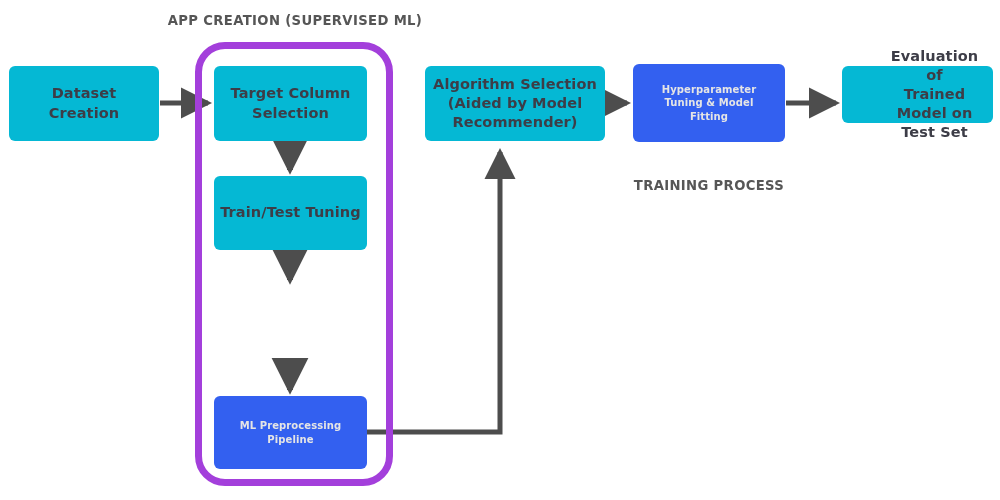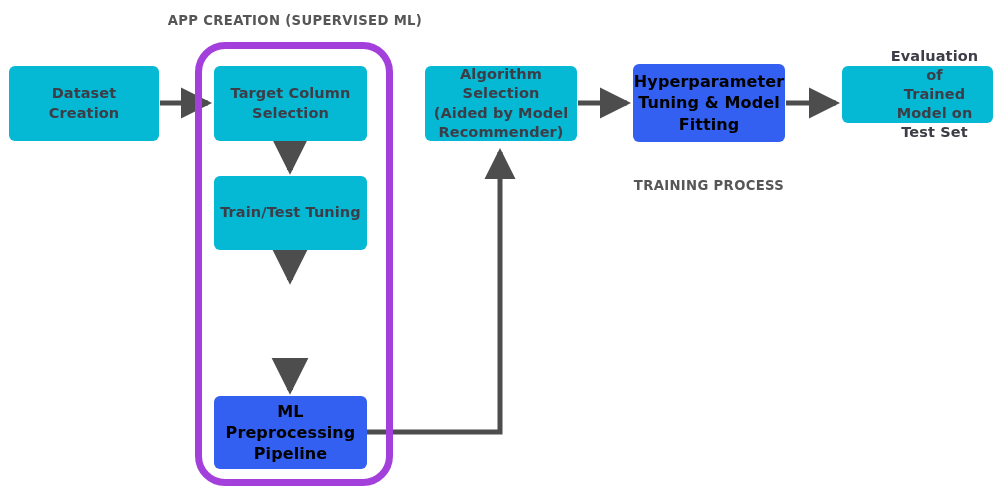--- a/index.html
+++ b/index.html
@@ -40,22 +40,22 @@
     letter-spacing: 0.1px;
   }
   .node.cyan {
     background: #05b8d4;
     color: #3d3d47;
     font-size: 14.5px;
     font-weight: 600;
   }
   .node.blue {
     background: #3360f0;
-    color: #000000;
-    font-size: 16px;
+    color: #e5e5e5;
+    font-size: 10px;
     font-weight: 600;
   }
   .group-label {
     position: absolute;
     color: #565656;
     font-size: 13.2px;
     font-weight: 600;
     letter-spacing: 0.35px;
     text-align: center;
     white-space: nowrap;
@@ -119,21 +119,21 @@
 
   <div class="node cyan" style="left:214px; top:66px; width:153px; height:75px;text-align:center;">Target Column
 Selection</div>
 
   <div class="node cyan" style="left:214px; top:176px; width:153px; height:74px;">Train/Test Tuning</div>
 
 
   <div class="node blue" style="left:214px; top:396px; width:153px; height:73px;">ML Preprocessing
 Pipeline</div>
 
-  <div class="node cyan" style="left:425px; top:66px; width:152px; height:75px;">Algorithm Selection
+  <div class="node cyan" style="left:425px; top:66px; width:180px; height:75px;">Algorithm Selection
 (Aided by Model
 Recommender)</div>
 
   <div class="node blue" style="left:633px; top:64px; width:152px; height:78px;">Hyperparameter
 Tuning &amp; Model
 Fitting</div>
 
   <div class="node cyan" style="left:842px; top:66px; width:151px; height:57px;padding-left:40px;">Evaluation of
 Trained Model on
 Test Set</div>

